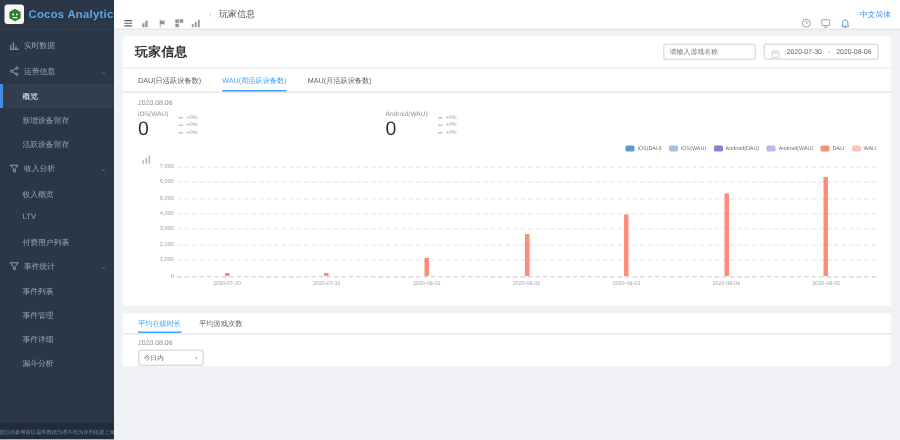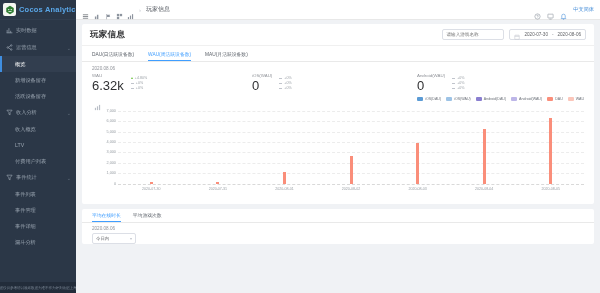--- a/index.html
+++ b/index.html
@@ -365,40 +365,20 @@
             <span>WAU(周活跃设备数)</span>
           </div>
           <div class="tab">
             <span>MAU(月活跃设备数)</span>
           </div>
         </div>
 
         <div class="stats-date">2020.08.06</div>
 
         <div class="stats-row">
-          <div class="stat" style="width:160px;">
-            <div>
-              <div class="stat-label">WAU</div>
-              <div class="stat-value">6.32k</div>
-            </div>
-            <div class="stat-deltas">
-              <div class="delta">
-                  <span class="tri up"></span>
-                  <span>+4.80%</span>
-                </div>
-              <div class="delta">
-                  <span class="flat"></span>
-                  <span>+0%</span>
-                </div>
-              <div class="delta">
-                  <span class="flat"></span>
-                  <span>+0%</span>
-                </div>
-            </div>
-          </div>
 
           <div class="stat" style="width:165px;">
             <div>
               <div class="stat-label">iOS(WAU)</div>
               <div class="stat-value">0</div>
             </div>
             <div class="stat-deltas">
               <div class="delta">
                   <span class="flat"></span>
                   <span>+0%</span>

